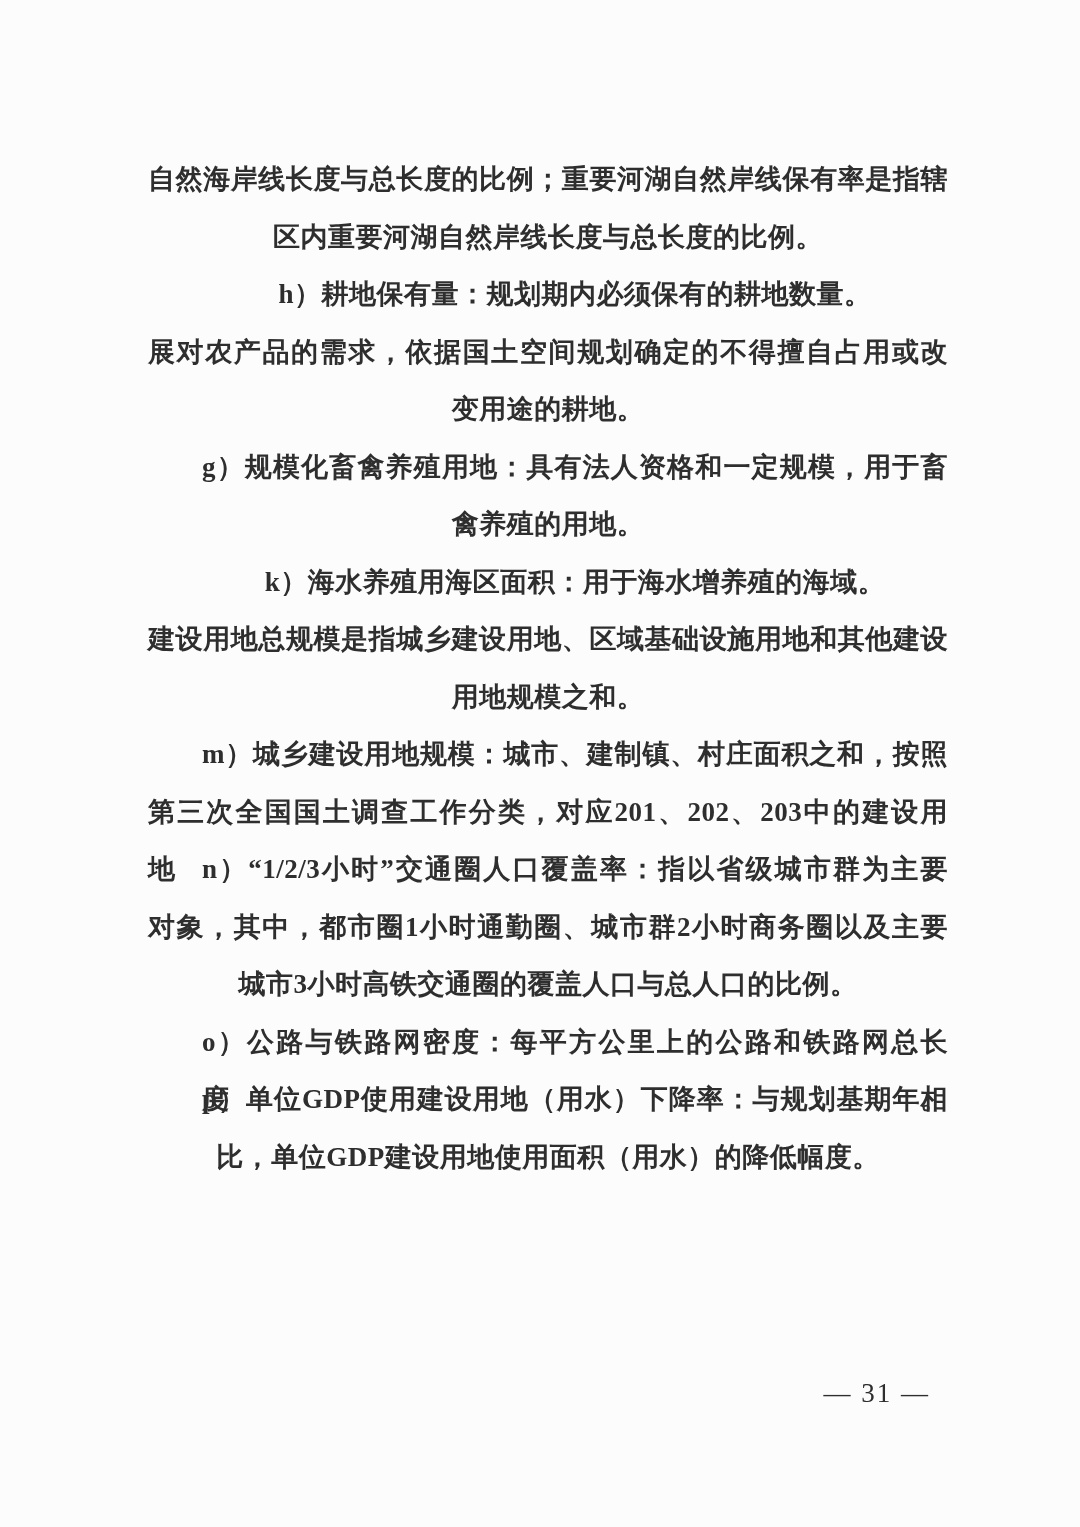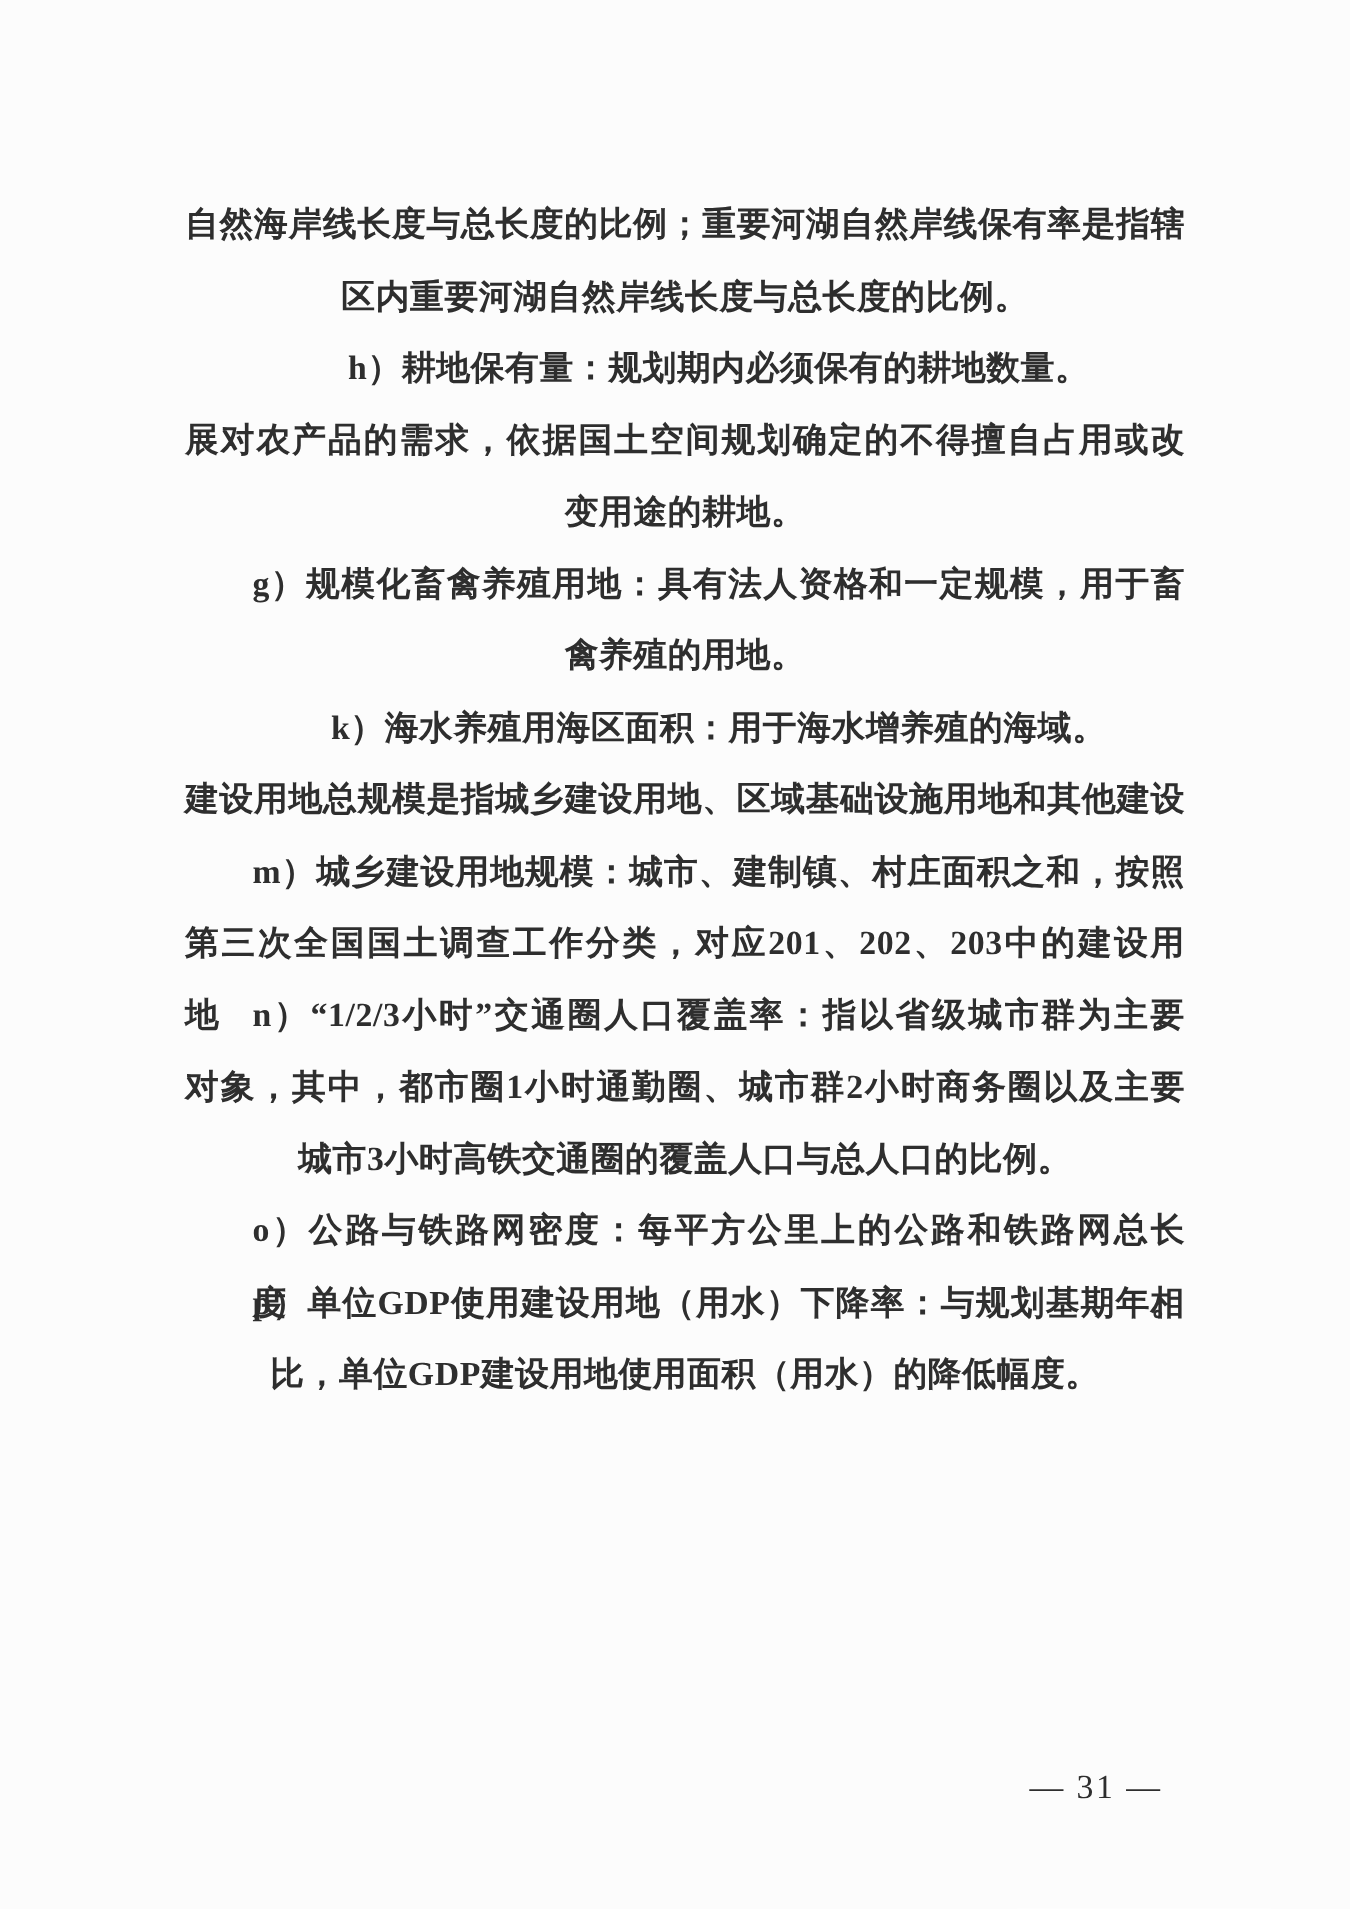--- a/index.html
+++ b/index.html
@@ -42,37 +42,37 @@
     padding-left: 54px;
   }
   .footer {
     position: absolute;
     top: 1376px;
     right: 150px;
     font-size: 27px;
     line-height: 34px;
     color: #2e2e2e;
     letter-spacing: 2px;
-    margin-top: 36px;
   }
 </style>
 </head>
 <body>
 
 <div class="page">
   <main class="body-text">
     <p class="line full">自然海岸线长度与总长度的比例；重要河湖自然岸线保有率是指辖</p>
     <p class="line">区内重要河湖自然岸线长度与总长度的比例。</p>
     <p class="line indent">h）耕地保有量：规划期内必须保有的耕地数量。</p>
     <p class="line full">展对农产品的需求，依据国土空间规划确定的不得擅自占用或改</p>
     <p class="line">变用途的耕地。</p>
     <p class="line full indent">g）规模化畜禽养殖用地：具有法人资格和一定规模，用于畜</p>
     <p class="line">禽养殖的用地。</p>
     <p class="line indent">k）海水养殖用海区面积：用于海水增养殖的海域。</p>
     <p class="line full">建设用地总规模是指城乡建设用地、区域基础设施用地和其他建设</p>
+    <p class="line">用地规模之和。</p>
     <p class="line full indent">m）城乡建设用地规模：城市、建制镇、村庄面积之和，按照</p>
     <p class="line full">第三次全国国土调查工作分类，对应201、202、203中的建设用地。</p>
     <p class="line full indent">n）“1/2/3小时”交通圈人口覆盖率：指以省级城市群为主要</p>
     <p class="line full">对象，其中，都市圈1小时通勤圈、城市群2小时商务圈以及主要</p>
     <p class="line">城市3小时高铁交通圈的覆盖人口与总人口的比例。</p>
     <p class="line full indent">o）公路与铁路网密度：每平方公里上的公路和铁路网总长度。</p>
     <p class="line full indent">p）单位GDP使用建设用地（用水）下降率：与规划基期年相</p>
     <p class="line">比，单位GDP建设用地使用面积（用水）的降低幅度。</p>
   </main>
 

